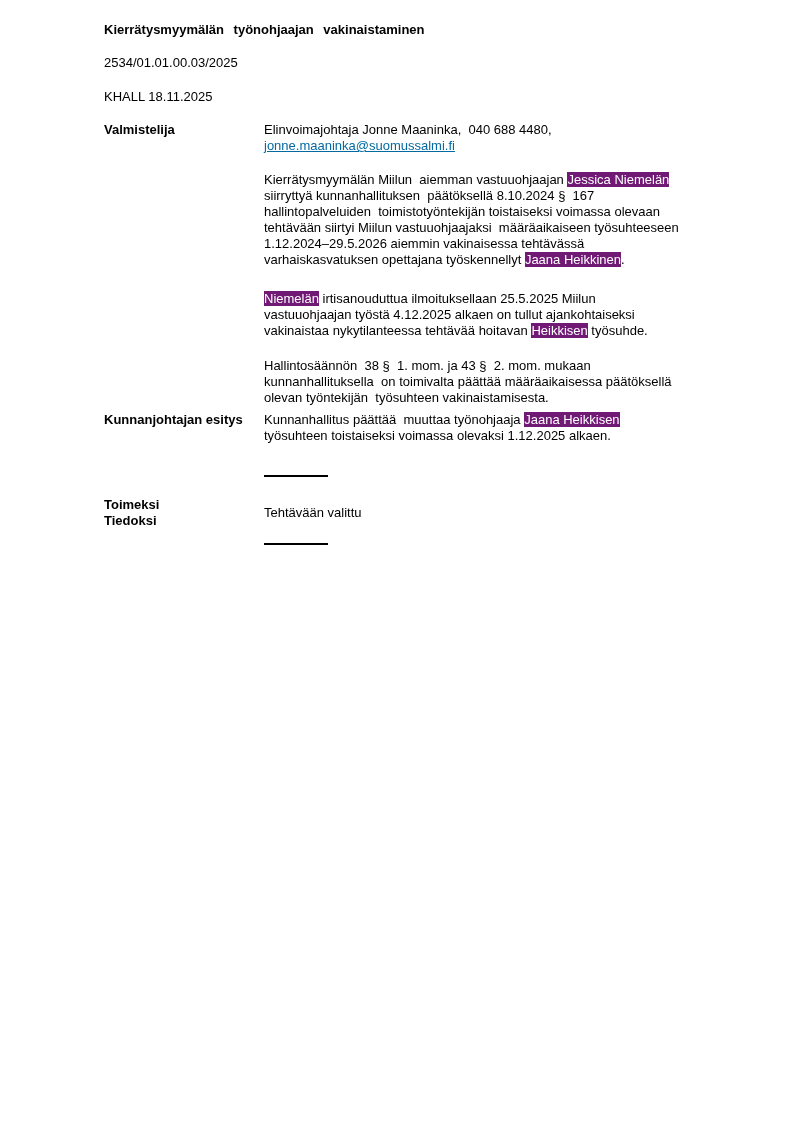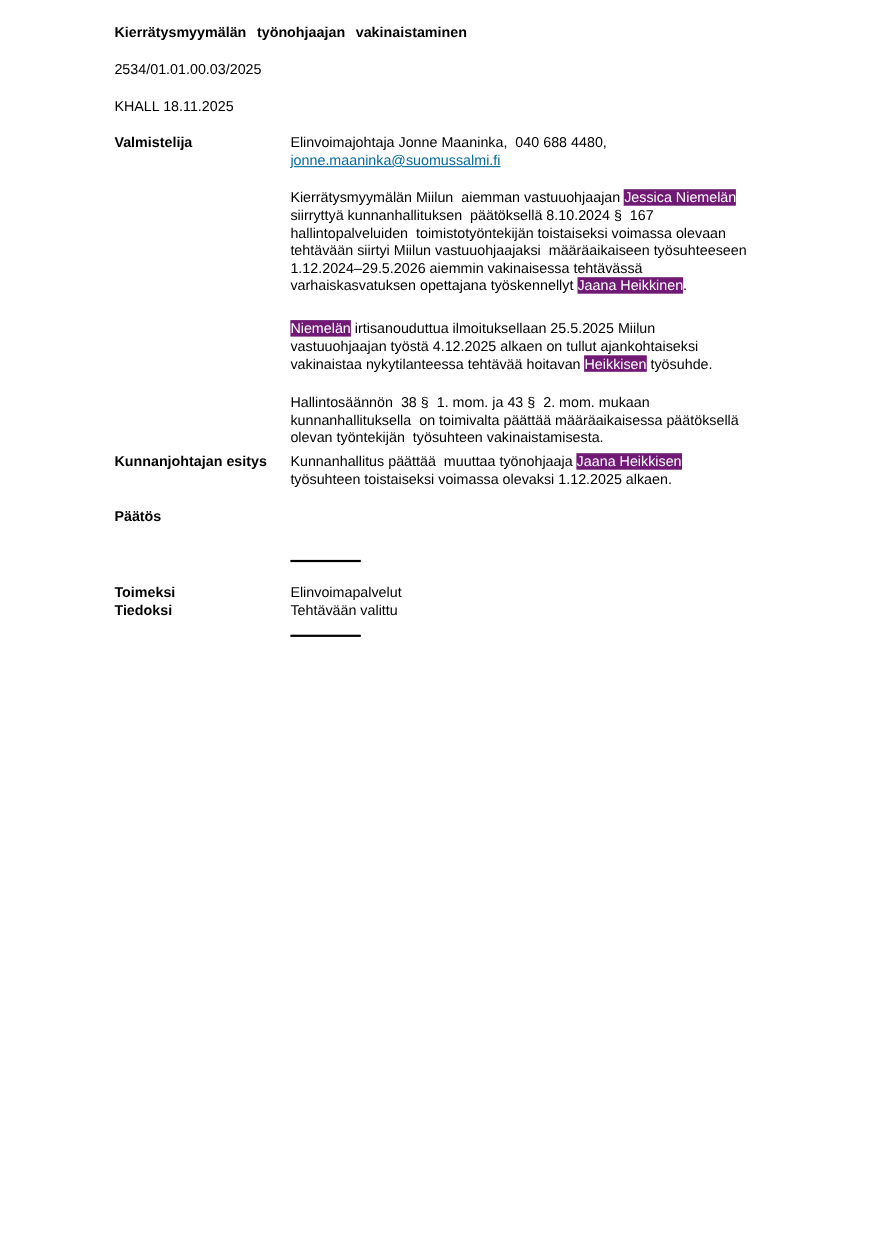--- a/index.html
+++ b/index.html
@@ -79,33 +79,28 @@
   </div>
 
   <div class="row esitys-row">
     <div class="label-col">Kunnanjohtajan esitys</div>
     <div class="content-col">
       <div class="tline"><span>Kunnanhallitus päättää  muuttaa työnohjaaja </span><span class="hl">Jaana Heikkisen</span></div>
       <div class="tline"><span>työsuhteen toistaiseksi voimassa olevaksi 1.12.2025 alkaen.</span></div>
     </div>
   </div>
 
-  <div class="row paatos-row">
-    <div class="label-col">Päätös</div>
-    <div class="content-col"></div>
-  </div>
 
   <div class="rule rule-1"></div>
 
   <div class="row footer-row">
     <div class="label-col">
       <div>Toimeksi</div>
       <div>Tiedoksi</div>
     </div>
     <div class="content-col">
-      <div class="tline">Elinvoimapalvelut</div>
       <div class="tline">Tehtävään valittu</div>
     </div>
   </div>
 
   <div class="rule rule-2"></div>
 
 </div>
 
 </body></html>

